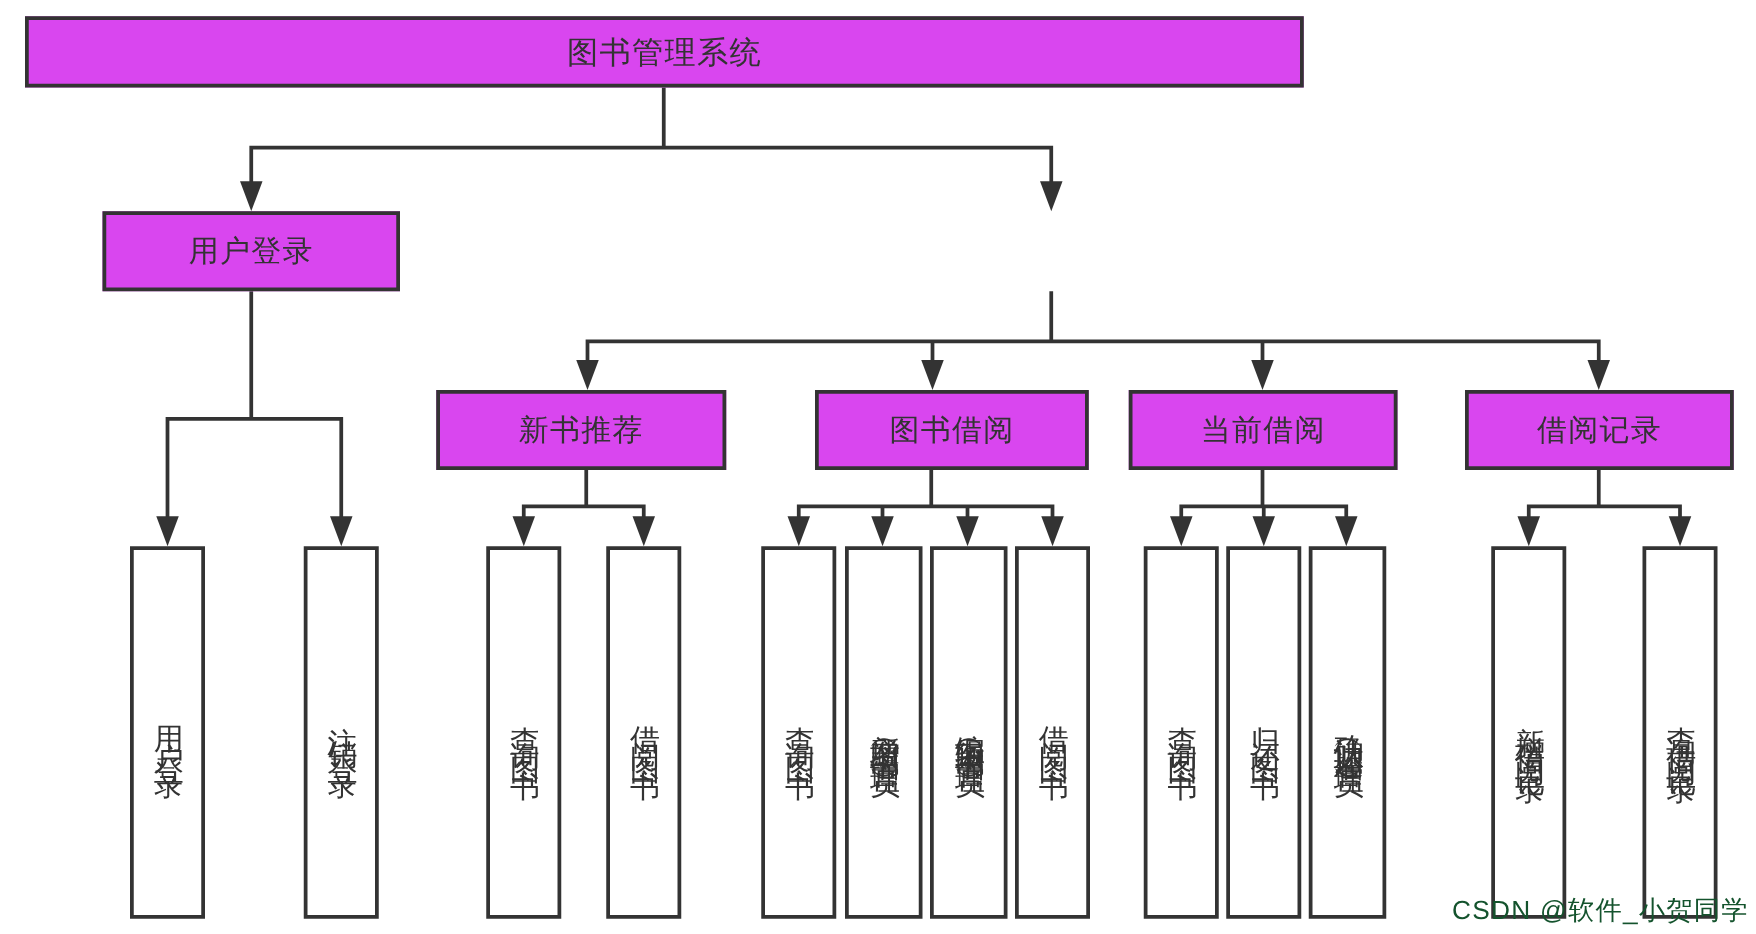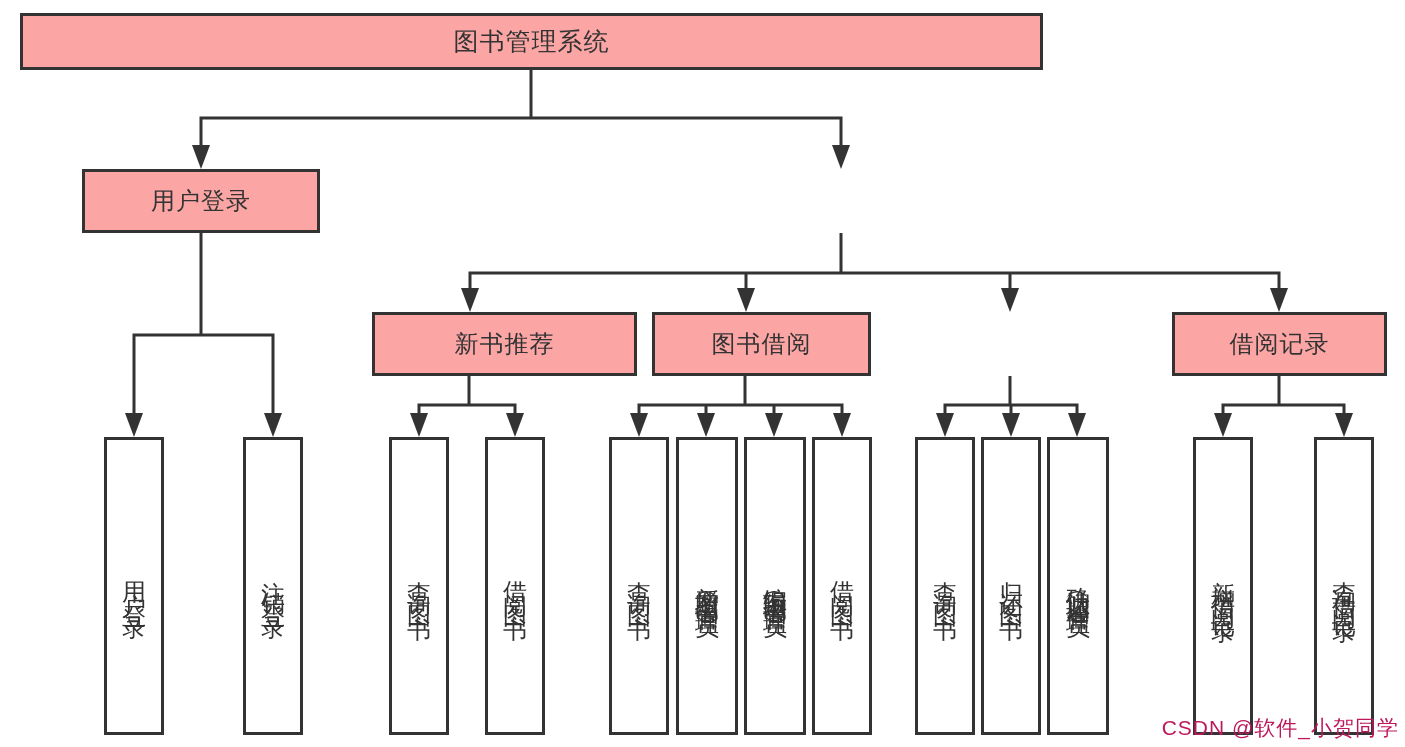--- a/index.html
+++ b/index.html
@@ -9,21 +9,21 @@
     background:#ffffff;
     font-family:"Liberation Sans",sans-serif;
     color:#333333;
     overflow:hidden;
   }
   .connectors{position:absolute;left:0;top:0;}
   .box{
     position:absolute;
     box-sizing:border-box;
     border:3px solid #333333;
-    background:#fca5a5;
+    background:#d946ef;
     display:flex;
     align-items:center;
     justify-content:center;
     font-size:24px;
     letter-spacing:1px;
     z-index:2;
   }
   .box.root{font-size:25px;}
   .leaf{
     position:absolute;
@@ -44,21 +44,21 @@
   }
   .vt4{letter-spacing:12px;}
   .vt6{letter-spacing:8px;}
   .vt9{letter-spacing:4px;}
   .watermark{
     position:absolute;
     right:6px;
     top:714px;
     font-size:21px;
     letter-spacing:1px;
-    color:#be185d;
+    color:#14532d;
     z-index:3;
   }
 </style>
 </head>
 <body>
 
 <div class="canvas">
 
   <svg class="connectors" width="1405" height="747" viewBox="0 0 1405 747">
     <g stroke="#333333" stroke-width="3" fill="none">
@@ -94,25 +94,28 @@
   </svg>
 
   <div class="box root" style="left:20px;top:13px;width:1023px;height:57px;">
     <span>图书管理系统</span>
   </div>
 
   <div class="box" style="left:82px;top:169px;width:238px;height:64px;">
     <span>用户登录</span>
   </div>
 
-  <div class="box" style="left:372px;top:312px;width:265px;height:64px;">
+  <div class="box" style="left:349px;top:312px;width:232px;height:64px;">
     <span>新书推荐</span>
   </div>
   <div class="box" style="left:652px;top:312px;width:219px;height:64px;">
     <span>图书借阅</span>
+  </div>
+  <div class="box" style="left:903px;top:312px;width:215px;height:64px;">
+    <span>当前借阅</span>
   </div>
   <div class="box" style="left:1172px;top:312px;width:215px;height:64px;">
     <span>借阅记录</span>
   </div>
 
   <div class="leaf" style="left:104px;top:437px;width:60px;height:298px;">
     <span class="vlabel vt4">用户登录</span>
   </div>
   <div class="leaf" style="left:243px;top:437px;width:60px;height:298px;">
     <span class="vlabel vt4">注销登录</span>

